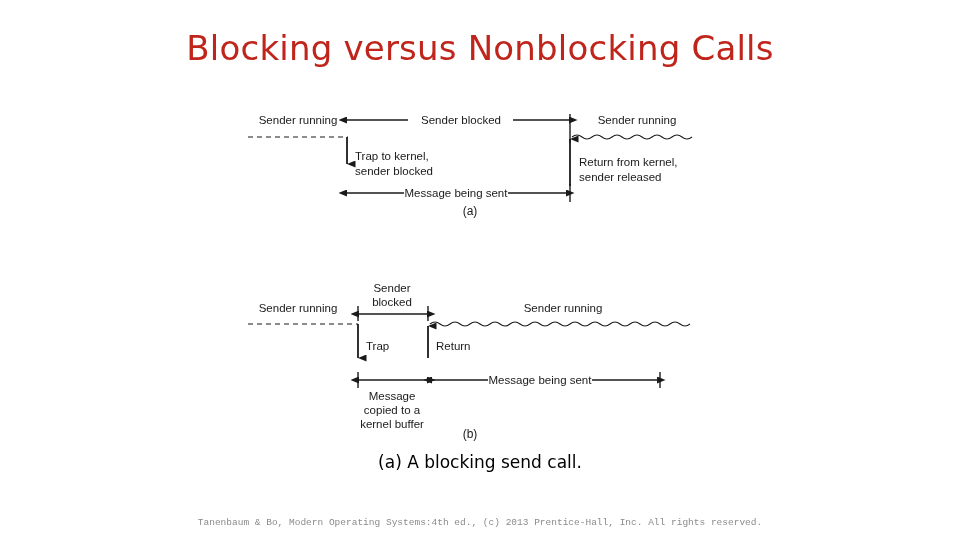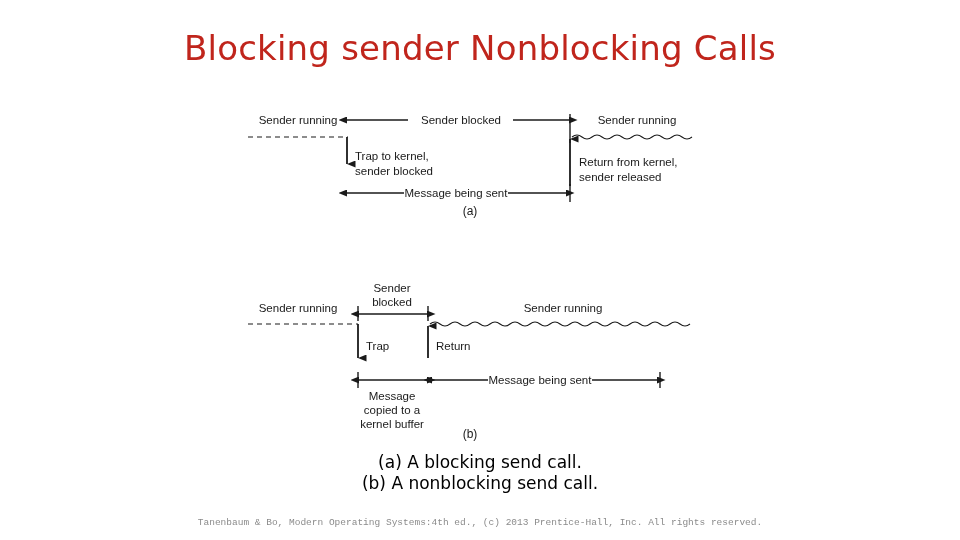--- a/index.html
+++ b/index.html
@@ -73,21 +73,21 @@
     text-align: center;
     font-size: 9.5px;
     color: #8b8b8b;
     font-family: Liberation Mono, monospace;
     white-space: nowrap;
   }
 </style>
 </head>
 <body>
 
-<div id="slide-title">Blocking sender Nonblocking Calls</div>
+<div id="slide-title">Blocking versus Nonblocking Calls</div>
 
 <div id="figure-area">
   <svg width="960" height="350" viewBox="0 0 960 350" xmlns="http://www.w3.org/2000/svg">
     <defs>
       <marker id="arrL" markerWidth="9" markerHeight="7" refX="8.5" refY="3.5" orient="auto" markerUnits="userSpaceOnUse">
         <path d="M8.5,0 L8.5,7 L0,3.5 z" fill="#1a1a1a"></path>
       </marker>
       <marker id="arrR" markerWidth="9" markerHeight="7" refX="0.5" refY="3.5" orient="auto" markerUnits="userSpaceOnUse">
         <path d="M0.5,0 L0.5,7 L9,3.5 z" fill="#1a1a1a"></path>
       </marker>
@@ -167,16 +167,15 @@
       <text class="fig-text" x="540" y="288" text-anchor="middle">Message being sent</text>
       <line x1="660" y1="276" x2="660" y2="292" stroke="#1a1a1a" stroke-width="1.4"></line>
 
       <text class="fig-label" x="470" y="342" text-anchor="middle">(b)</text>
     </g>
   </svg>
 </div>
 
 <div id="caption">
   <div>(a) A blocking send call.</div>
-  <div>(b) A nonblocking send call.</div>
 </div>
 
 <div id="footer">Tanenbaum &amp; Bo, Modern  Operating Systems:4th ed., (c) 2013 Prentice-Hall, Inc. All rights reserved.</div>
 
 </body></html>

